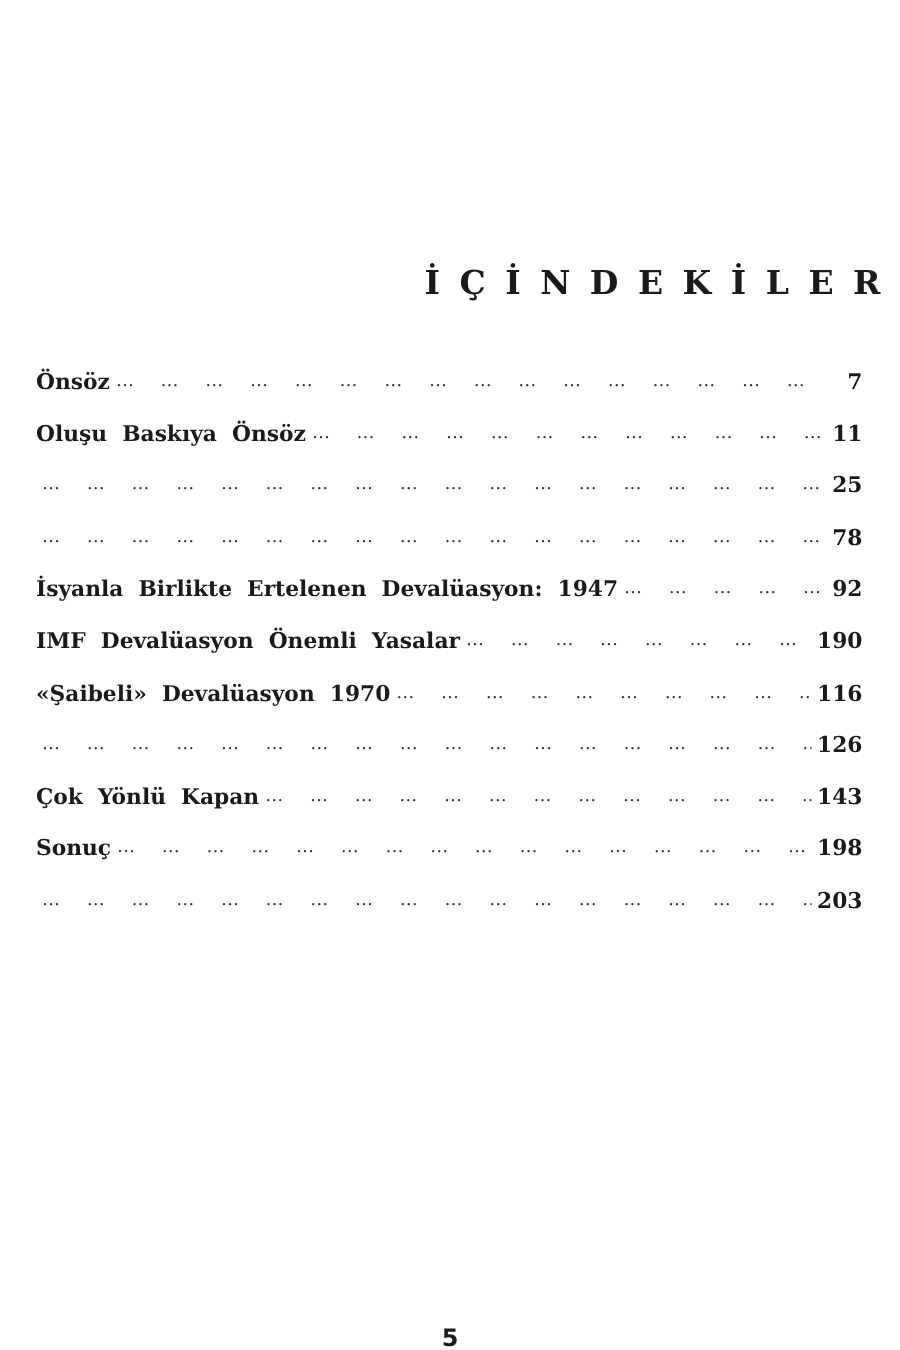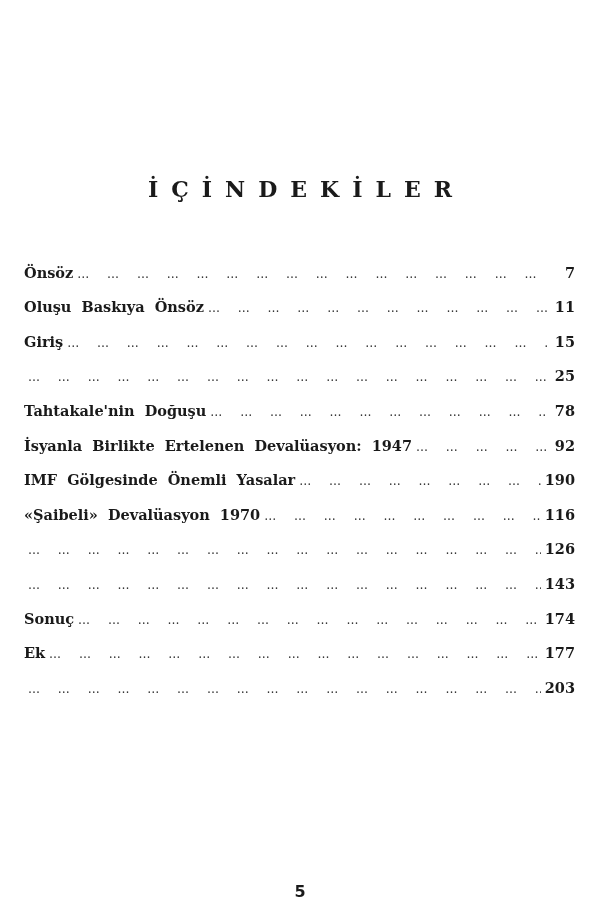--- a/index.html
+++ b/index.html
@@ -1,27 +1,27 @@
 <!DOCTYPE html>
 <html><head>
   <meta charset="utf-8">
   <style>
     html, body { margin: 0; padding: 0; }
     body {
       width: 600px; height: 900px; background: #ffffff; position: relative; overflow: hidden;
       font-family: "DejaVu Serif", "Liberation Serif", serif; color: #1a1a1a;
     }
     .title {
-      position: absolute; top: 176px; left: 0; width: 600px; text-align: center;
+      position: absolute; top: 176px; left: 0; width: 600px; text-align: right;
       font-family: "DejaVu Serif", serif; font-weight: bold; font-size: 22px;
       letter-spacing: 13px; padding-left: 13px; box-sizing: border-box;
     }
     .toc { position: absolute; top: 246px; left: 24px; width: 551px; }
     .row {
-      display: flex; align-items: flex-end; height: 34.6px;
+      display: flex; align-items: flex-start; height: 34.6px;
       font-size: 14.5px; font-weight: bold; white-space: nowrap;
     }
     .label { word-spacing: 5px; flex: none; }
     .leader {
       flex: 1; overflow: hidden; margin: 0 4px; color: #333; font-weight: normal;
       font-size: 12px; letter-spacing: 1px; word-spacing: 12px; text-align: right;
     }
     .leader::before { content: "… … … … … … … … … … … … … … … … … … … …"; }
     .page { flex: none; min-width: 24px; text-align: right; }
     .footer {
@@ -39,65 +39,55 @@
       <span class="label">Önsöz</span>
       <span class="leader"></span>
       <span class="page">7</span>
     </div>
   <div class="row">
       <span class="label">Oluşu Baskıya Önsöz</span>
       <span class="leader"></span>
       <span class="page">11</span>
     </div>
   <div class="row">
-      <span class="label">Giriş</span>
-      <span class="leader"></span>
-      <span class="page">15</span>
-    </div>
-  <div class="row">
       <span class="leader"></span>
       <span class="page">25</span>
     </div>
   <div class="row">
-      <span class="label">Tahtakale'nin Doğuşu</span>
       <span class="leader"></span>
       <span class="page">78</span>
     </div>
   <div class="row">
       <span class="label">İsyanla Birlikte Ertelenen Devalüasyon: 1947</span>
       <span class="leader"></span>
       <span class="page">92</span>
     </div>
   <div class="row">
-      <span class="label">IMF Gölgesinde Önemli Yasalar</span>
+      <span class="label">IMF Devalüasyon Önemli Yasalar</span>
       <span class="leader"></span>
       <span class="page">190</span>
     </div>
   <div class="row">
       <span class="label">«Şaibeli» Devalüasyon 1970</span>
       <span class="leader"></span>
       <span class="page">116</span>
     </div>
   <div class="row">
       <span class="leader"></span>
       <span class="page">126</span>
     </div>
   <div class="row">
+      <span class="label">Çok Yönlü Kapan</span>
       <span class="leader"></span>
       <span class="page">143</span>
     </div>
   <div class="row">
       <span class="label">Sonuç</span>
       <span class="leader"></span>
-      <span class="page">174</span>
-    </div>
-  <div class="row">
-      <span class="label">Ek</span>
-      <span class="leader"></span>
-      <span class="page">177</span>
+      <span class="page">198</span>
     </div>
   <div class="row">
       <span class="leader"></span>
       <span class="page">203</span>
     </div>
 </div>
 
 <div class="footer">5</div>
 
 </body></html>

